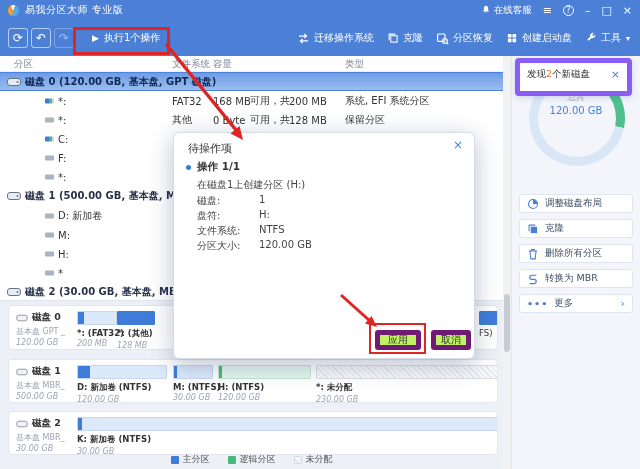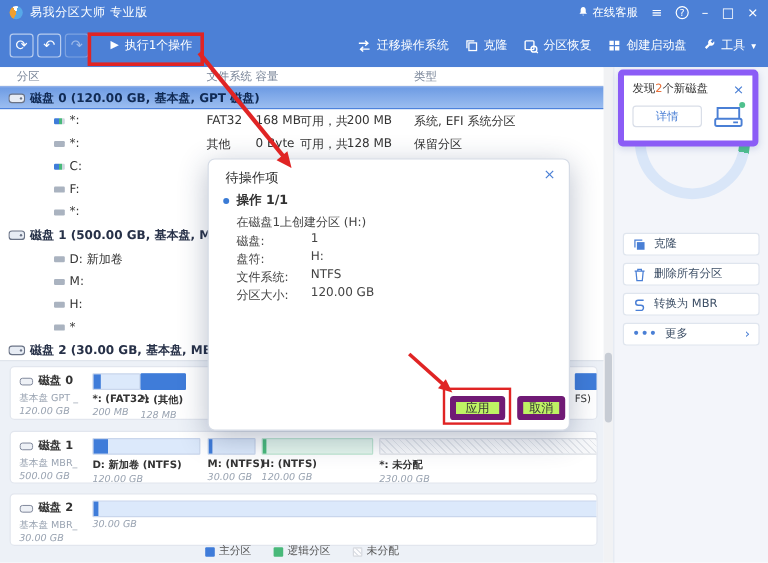--- a/index.html
+++ b/index.html
@@ -366,20 +366,21 @@
           <span>磁盘 2</span>
         </div>
         <div class="ci-sub">基本盘 MBR_</div>
         <div class="ci-size">30.00 GB</div>
       </div>
       <div class="card-parts">
         <div class="pblock" style="left:4px; width:424px">
           <div class="pbar">
               <span class="cap" style="width:4px"></span>
             </div>
+          <div class="plabel">K: 新加卷 (NTFS)</div>
           <div class="psize">30.00 GB</div>
         </div>
       </div>
     </div>
 
     <div class="legend">
       <span class="lg-item">
           <span class="lg-sq lg-blue"></span>
           <span>主分区</span>
         </span>
@@ -404,34 +405,32 @@
   <div class="donut-txt">
     <div class="donut-lab">总共</div>
     <div class="donut-val">120.00 GB</div>
   </div>
 
   <div class="notif">
     <div class="nf-head">
       <span><span>发现</span><span class="nf-count">2</span><span>个新磁盘</span></span>
       <span class="nf-x">×</span>
     </div>
-    <div class="nf-body">
-      <span class="nf-btn">详情</span>
-      <span class="nf-disk">
-        <svg width="26" height="20" viewBox="0 0 26 20" fill="none" stroke="#4a7fd5" stroke-width="1.6">
-            <path d="M4 12V3h18v9"></path>
-            <rect x="2" y="12" width="22" height="6" rx="1.5"></rect>
-            <path d="M17 15h4"></path>
+  </div>
+
+  <div class="actions">
+    <div class="act-btn">
+      <span class="act-ic">
+          <svg width="12" height="12" viewBox="0 0 16 16" fill="none" stroke="currentColor" stroke-width="1.4">
+            <circle cx="8" cy="8" r="6"></circle>
+            <path d="M8 2a6 6 0 0 1 6 6H8z" fill="currentColor" stroke="none"></path>
           </svg>
-        <span class="nf-dot"></span>
-      </span>
-    </div>
-  </div>
-
-  <div class="actions">
+        </span>
+      <span>调整磁盘布局</span>
+    </div>
     <div class="act-btn">
       <span class="act-ic">
           <svg width="12" height="12" viewBox="0 0 16 16" fill="none" stroke="currentColor" stroke-width="1.4">
             <rect x="5" y="5" width="8.5" height="8.5" fill="currentColor" stroke="none"></rect>
             <path d="M2.8 11V2.8H11"></path>
           </svg>
         </span>
       <span>克隆</span>
     </div>
     <div class="act-btn">

